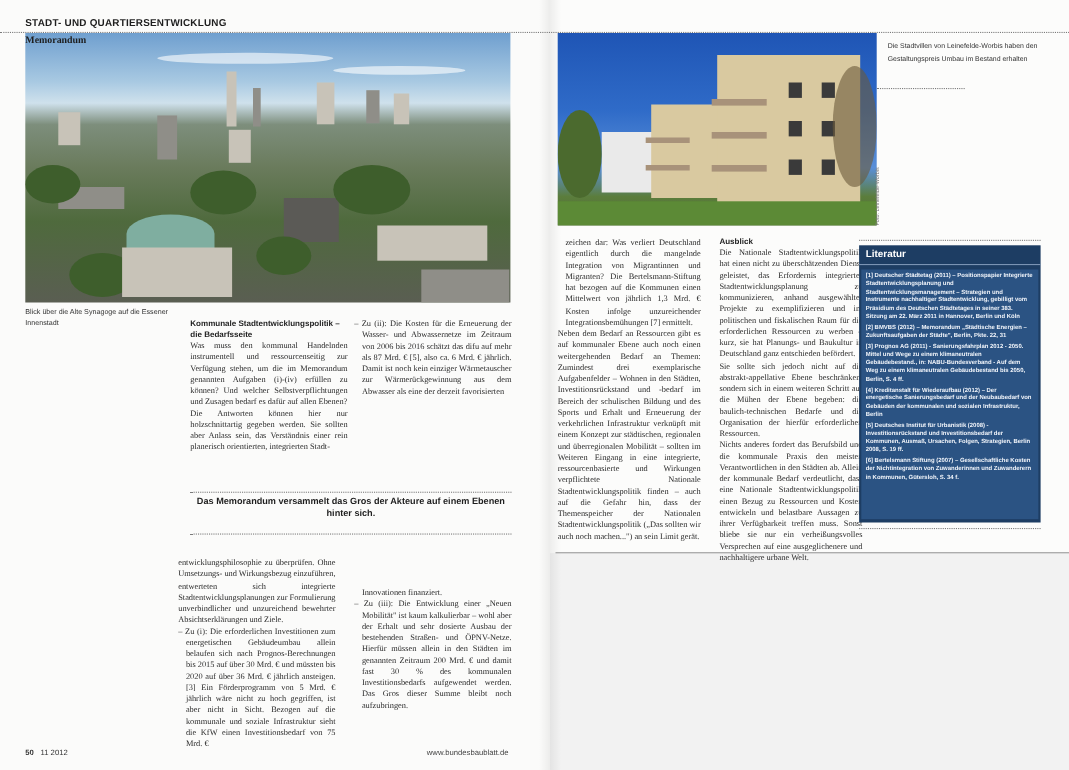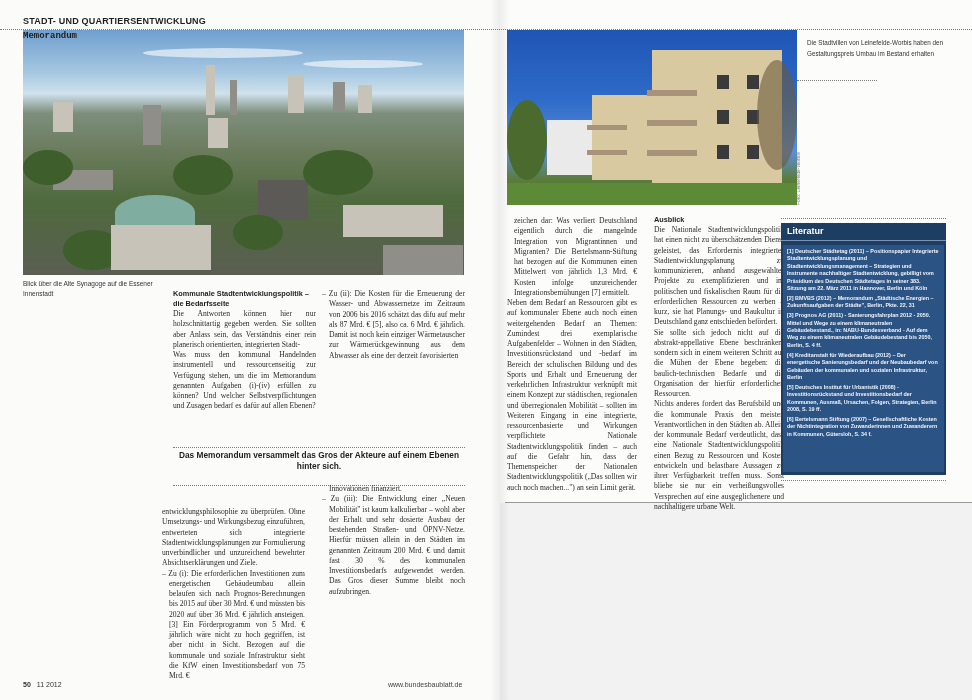--- a/index.html
+++ b/index.html
@@ -8,21 +8,21 @@
   .page-left { position: absolute; left: 0; top: 0; width: 500px; height: 700px; background: #fbfbfa; }
   .page-right { position: absolute; left: 500px; top: 0; width: 472px; height: 503px; background: #fcfcfb; }
   .gutter-shadow { position: absolute; left: 490px; top: 0; width: 20px; height: 700px;
     background: linear-gradient(to right, rgba(0,0,0,0) 0%, rgba(0,0,0,0.06) 50%, rgba(0,0,0,0) 100%); }
   .lower-right { position: absolute; left: 500px; top: 503px; width: 472px; height: 197px; background: #f2f2f2; }
   .bottom-rule-right { position: absolute; left: 505px; top: 502px; width: 467px; height: 1px; background: #9a9a9a; }
 
   .section-header { position: absolute; left: 23px; top: 16px; font-family: "Liberation Sans", sans-serif;
     font-size: 9px; font-weight: bold; letter-spacing: 0.2px; color: #1e1e1e; }
   .dotted-top { position: absolute; left: 0; top: 29px; width: 972px; border-top: 1px dotted #7a7a7a; }
-  .memorandum-label { position: absolute; left: 23px; top: 31px; font-family: Liberation Mono, monospace;
+  .memorandum-label { position: absolute; left: 23px; top: 31px; font-family: Liberation Serif, serif;
     font-size: 9px; font-weight: bold; color: #1e1e1e; z-index: 3; }
 
   
   .photo-city { position: absolute; left: 23px; top: 30px; width: 441px; height: 245px; overflow: hidden;
     background: linear-gradient(to bottom, #6f9fcf 0%, #a8c9e2 18%, #cfe1ec 26%, #7d8e7c 34%, #6a7b5c 50%, #4f6a3d 70%, #5a5e52 100%); }
   .photo-city .sky-cloud { position: absolute; border-radius: 50%; background: rgba(255,255,255,0.6); }
   .photo-city .bldg { position: absolute; background: #8f8e88; }
   .photo-city .bldg.light { background: #c8c3b8; }
   .photo-city .bldg.dark { background: #5b5a56; }
   .photo-city .tree { position: absolute; border-radius: 50%; background: #3e5e2c; }
@@ -36,21 +36,21 @@
   .col .indent { padding-left: 7px; text-indent: -7px; }
   .col h3 { font-family: "Liberation Sans", sans-serif; font-size: 7.3px; font-weight: bold; line-height: 10px; text-align: left; color: #1e1e1e; }
 
   .col-a1 { left: 173px; top: 289px; width: 143px; }
   .col-a2 { left: 322px; top: 289px; width: 143px; }
   .rule-mid1 { position: absolute; left: 173px; top: 447px; width: 292px; border-top: 1px dotted #7a7a7a; }
   .pullquote { position: absolute; left: 173px; top: 450px; width: 292px; text-align: center;
     font-family: "Liberation Sans", sans-serif; font-size: 8.3px; font-weight: bold; line-height: 11px; color: #1e1e1e; }
   .rule-mid2 { position: absolute; left: 173px; top: 485px; width: 292px; border-top: 1px dotted #7a7a7a; }
   .col-b1 { left: 162px; top: 507px; width: 143px; }
-  .col-b2 { left: 322px; top: 484px; width: 143px; }
+  .col-b2 { left: 322px; top: 534px; width: 143px; }
 
   .footer-left { position: absolute; left: 23px; top: 681px; font-family: "Liberation Sans", sans-serif; font-size: 7px; color: #333; }
   .footer-left b { margin-right: 6px; }
   .footer-url { position: absolute; left: 388px; top: 681px; font-family: "Liberation Sans", sans-serif; font-size: 7px; color: #444; }
 
   
   .photo-villa { position: absolute; left: 507px; top: 30px; width: 290px; height: 175px; overflow: hidden;
     background: linear-gradient(to bottom, #1f55b5 0%, #2f6bc8 40%, #5a8fd8 70%, #5b7d3c 85%, #4f6d33 100%); }
   .photo-villa .house { position: absolute; background: #d9c9a0; }
   .photo-villa .house.white { background: #eaeaea; }
@@ -111,22 +111,22 @@
   <div class="dome" style="left:92px;top:165px;width:80px;height:35px;"></div>
   <div class="bldg light" style="left:88px;top:195px;width:100px;height:45px;"></div>
   <div class="bldg" style="left:360px;top:215px;width:80px;height:30px;"></div>
 </div>
 <div class="memorandum-label">Memorandum</div>
 
 <div class="caption-left">Blick über die Alte Synagoge auf die Essener Innenstadt</div>
 
 <div class="col col-a1">
   <h3>Kommunale Stadtentwicklungspolitik – die Bedarfsseite</h3>
+  <p>Was muss den kommunal Handelnden instrumentell und ressourcenseitig zur Verfügung stehen, um die im Memorandum genannten Aufgaben (i)-(iv) erfüllen zu können? Und welcher Selbstverpflichtungen und Zusagen bedarf es dafür auf allen Ebenen?</p>
   <p>Die Antworten können hier nur holzschnittartig gegeben werden. Sie sollten aber Anlass sein, das Verständnis einer rein planerisch orientierten, integrierten Stadt-</p>
-  <p>Was muss den kommunal Handelnden instrumentell und ressourcenseitig zur Verfügung stehen, um die im Memorandum genannten Aufgaben (i)-(iv) erfüllen zu können? Und welcher Selbstverpflichtungen und Zusagen bedarf es dafür auf allen Ebenen?</p>
 </div>
 
 <div class="col col-a2">
   <p class="indent">– Zu (ii): Die Kosten für die Erneuerung der Wasser- und Abwassernetze im Zeitraum von 2006 bis 2016 schätzt das difu auf mehr als 87 Mrd. € [5], also ca. 6 Mrd. € jährlich. Damit ist noch kein einziger Wärmetauscher zur Wärmerückgewinnung aus dem Abwasser als eine der derzeit favorisierten</p>
 </div>
 
 <div class="rule-mid1"></div>
 <div class="pullquote">Das Memorandum versammelt das Gros der Akteure auf einem Ebenen hinter sich.</div>
 <div class="rule-mid2"></div>
 

